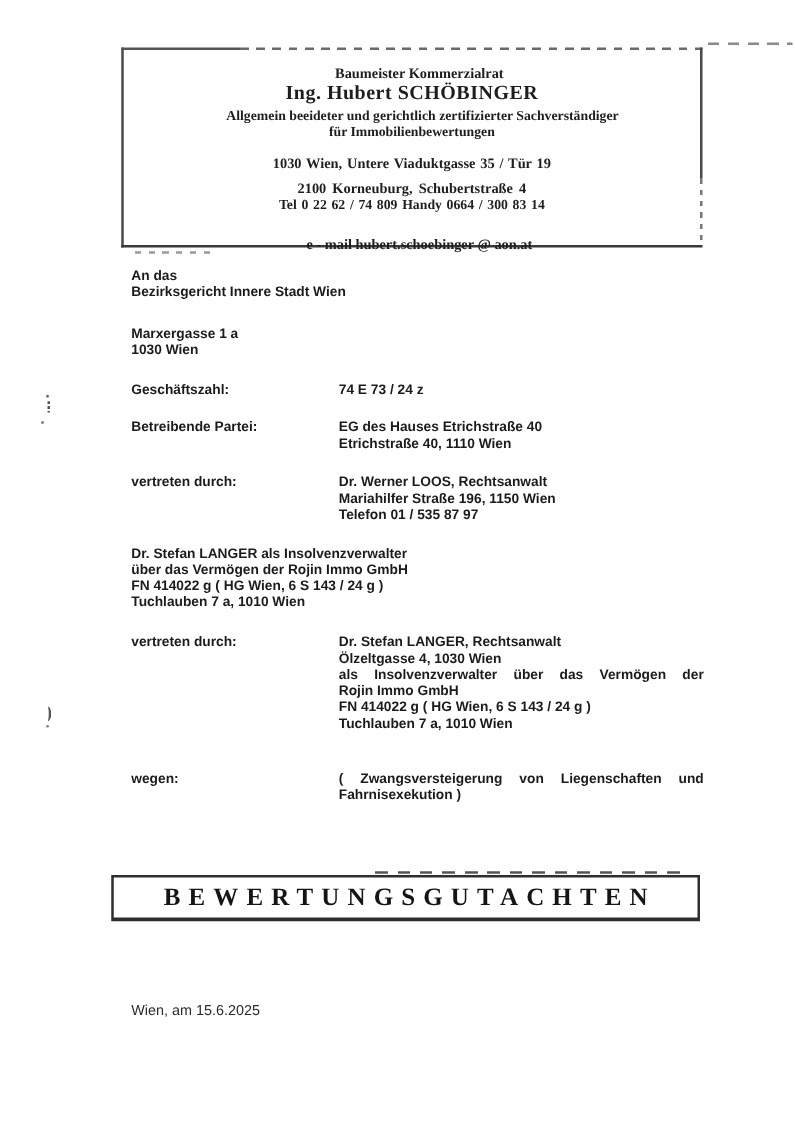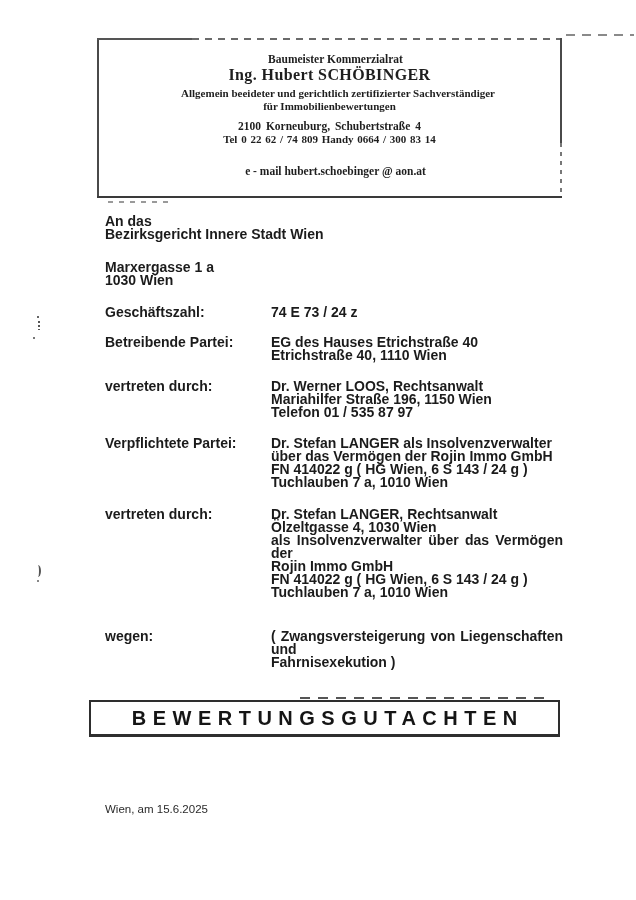--- a/index.html
+++ b/index.html
@@ -40,21 +40,21 @@
   .lh-sub1  { font-size:11px; margin-top:3px;padding-left:17px; }
   .lh-sub2  { font-size:11px; margin-top:1px; }
   .lh-addr1 { font-size:11.5px; margin-top:13px; word-spacing:1px; }
   .lh-addr2 { font-size:11.5px; margin-top:8px; word-spacing:2px; }
   .lh-phone { font-size:11px;  margin-top:1px; word-spacing:1px; }
   .lh-email { font-size:11.5px; margin-top:20px;padding-left:12px; }
 
   
   .content {
     position:absolute; left:105px; top:215px; width:458px;
-    font-size:14px; font-weight:bold; line-height:13px; color:#1b1b1b;
+    font-size:11px; font-weight:bold; line-height:13px; color:#1b1b1b;
   }
   .recipient1 { margin-bottom:20px; }
   .recipient2 { margin-bottom:19px; }
   .row { display:flex;gap:16px; }
   .row .label { flex:0 0 150px; }
   .row .value { flex:1; }
   .value .line.justify { text-align:justify; text-align-last:justify; }
   #case-rows .row:nth-child(1) { margin-bottom:17px; }
   #case-rows .row:nth-child(2) { margin-bottom:18px; }
   #case-rows .row:nth-child(3) { margin-bottom:18px; }
@@ -64,21 +64,21 @@
   
   .title-box {
     position:absolute; left:89px; top:700px; width:471px; height:37px;
     border:2px solid #2e2e2e; border-bottom-width:3px;
     display:flex; align-items:center; justify-content:center;
     background:#fff;
   }
   .title-text {
     font-size:20px; font-weight:bold; letter-spacing:6.5px; margin-right:-6.5px;
     white-space:nowrap; color:#151515;
-    font-family:Liberation Sans, sans-serif;
+    font-family:Liberation Serif, serif;
   }
   .title-top-dash { position:absolute; left:300px; top:697px; width:250px; height:2px;
     background:repeating-linear-gradient(90deg,#555 0 10px,transparent 10px 18px); }
 
   
   .date-line {
     position:absolute; left:105px; top:803px;
     font-size:11.5px; font-weight:400; color:#2b2b2b;
   }
 
@@ -104,20 +104,21 @@
   <div class="lh-b lh-right-dash"></div>
   <div class="lh-b lh-bottom"></div>
   <div class="top-dash-right"></div>
   <div class="bottom-dash-left"></div>
 
   <div class="letterhead">
     <div class="lh-line1">Baumeister Kommerzialrat</div>
     <div class="lh-name">Ing. Hubert SCHÖBINGER</div>
     <div class="lh-sub1">Allgemein beeideter und gerichtlich zertifizierter Sachverständiger</div>
     <div class="lh-sub2">für Immobilienbewertungen</div>
+    <div class="lh-addr1">1030 Wien, Untere Viaduktgasse 35 / Tür 19</div>
     <div class="lh-addr2">2100 Korneuburg, Schubertstraße 4</div>
     <div class="lh-phone">Tel  0 22 62 / 74 809   Handy  0664  / 300 83 14</div>
     <div class="lh-email">e - mail    hubert.schoebinger @ aon.at</div>
   </div>
 
   <div class="content">
     <div class="recipient1">
       <div>An das</div>
       <div>Bezirksgericht Innere Stadt Wien</div>
     </div>
@@ -142,21 +143,20 @@
         </div>
         <div class="row">
           <div class="label">vertreten durch:</div>
           <div class="value">
             <div class="line">Dr. Werner LOOS, Rechtsanwalt</div>
             <div class="line">Mariahilfer Straße 196, 1150 Wien</div>
             <div class="line">Telefon 01 / 535 87 97</div>
           </div>
         </div>
         <div class="row">
-          <div class="label">Verpflichtete Partei:</div>
           <div class="value">
             <div class="line">Dr. Stefan LANGER als Insolvenzverwalter</div>
             <div class="line">über das Vermögen der Rojin Immo GmbH</div>
             <div class="line">FN 414022 g ( HG Wien, 6 S 143 / 24 g )</div>
             <div class="line">Tuchlauben 7 a, 1010 Wien</div>
           </div>
         </div>
         <div class="row">
           <div class="label">vertreten durch:</div>
           <div class="value">

